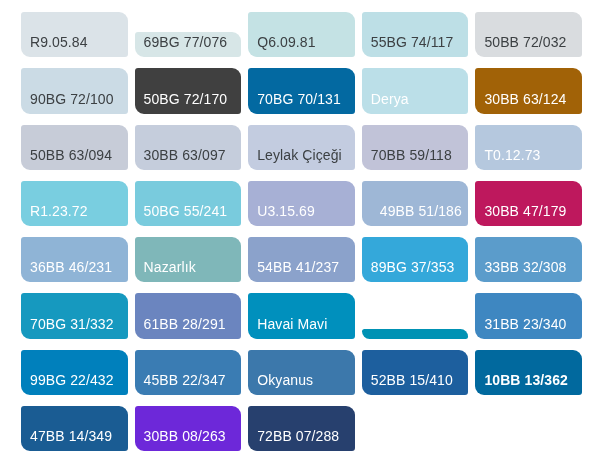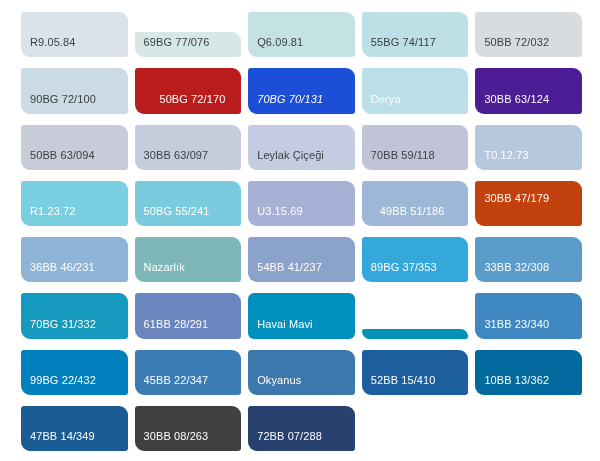--- a/index.html
+++ b/index.html
@@ -35,21 +35,21 @@
     display: flex;
     align-items: flex-end;
     overflow: hidden;
   }
 
   .swatch-label {
     display: block;
     width: 100%;
     box-sizing: border-box;
     padding: 0 0 9px 9px;
-    font-size: 11px;
+    font-size: 14px;
     line-height: 11px;
     letter-spacing: 0.1px;
     white-space: nowrap;
     font-family: "Liberation Sans", sans-serif;
   }
 
   .label-dark  { color: #3c4043; }
   .label-light { color: #ffffff; }
 </style>
 </head>
@@ -67,30 +67,30 @@
     </div>
     <div class="swatch" style="background: rgb(189, 223, 230);">
       <span class="swatch-label label-dark">55BG 74/117</span>
     </div>
     <div class="swatch" style="background: rgb(217, 220, 223);">
       <span class="swatch-label label-dark">50BB 72/032</span>
     </div>
     <div class="swatch" style="background: rgb(203, 219, 229);">
       <span class="swatch-label label-dark">90BG 72/100</span>
     </div>
-    <div class="swatch" style="background: #b91c1c; text-align: center;">
+    <div class="swatch" style="background: #404040;">
       <span class="swatch-label label-light">50BG 72/170</span>
     </div>
-    <div class="swatch" style="background: #1d4ed8; font-style: italic;">
+    <div class="swatch" style="background: #0369a1;">
       <span class="swatch-label label-light">70BG 70/131</span>
     </div>
     <div class="swatch" style="background: rgb(187, 223, 232);">
       <span class="swatch-label label-light">Derya</span>
     </div>
-    <div class="swatch" style="background: #4c1d95; align-items: flex-end;">
+    <div class="swatch" style="background: #a16207; align-items: flex-end;">
       <span class="swatch-label label-light">30BB 63/124</span>
     </div>
     <div class="swatch" style="background: rgb(199, 204, 216);">
       <span class="swatch-label label-dark">50BB 63/094</span>
     </div>
     <div class="swatch" style="background: rgb(197, 205, 220);">
       <span class="swatch-label label-dark">30BB 63/097</span>
     </div>
     <div class="swatch" style="background: rgb(195, 204, 224);">
       <span class="swatch-label label-dark">Leylak Çiçeği</span>
@@ -106,21 +106,21 @@
     </div>
     <div class="swatch" style="background: rgb(121, 203, 221);">
       <span class="swatch-label label-light">50BG 55/241</span>
     </div>
     <div class="swatch" style="background: rgb(167, 176, 213);">
       <span class="swatch-label label-light">U3.15.69</span>
     </div>
     <div class="swatch" style="background: rgb(158, 183, 214); padding-left: 9px;">
       <span class="swatch-label label-light">49BB 51/186</span>
     </div>
-    <div class="swatch" style="background: #c2410c; align-items: center;">
+    <div class="swatch" style="background: #be185d;">
       <span class="swatch-label label-light">30BB 47/179</span>
     </div>
     <div class="swatch" style="background: rgb(143, 180, 214);">
       <span class="swatch-label label-light">36BB 46/231</span>
     </div>
     <div class="swatch" style="background: rgb(127, 183, 185);">
       <span class="swatch-label label-light">Nazarlık</span>
     </div>
     <div class="swatch" style="background: rgb(139, 162, 203);">
       <span class="swatch-label label-light">54BB 41/237</span>
@@ -130,46 +130,46 @@
     </div>
     <div class="swatch" style="background: rgb(91, 156, 203); align-items: flex-end;">
       <span class="swatch-label label-light">33BB 32/308</span>
     </div>
     <div class="swatch" style="background: rgb(22, 153, 191);">
       <span class="swatch-label label-light">70BG 31/332</span>
     </div>
     <div class="swatch" style="background: rgb(107, 133, 191);">
       <span class="swatch-label label-light">61BB 28/291</span>
     </div>
-    <div class="swatch" style="background: rgb(0, 144, 189); border-radius: 6px;">
+    <div class="swatch" style="background: rgb(0, 144, 189);">
       <span class="swatch-label label-light">Havai Mavi</span>
     </div>
     <div class="swatch" style="background: rgb(0, 146, 180); margin-top: 36px;">
       <span class="swatch-label label-light">70BG 24/380</span>
     </div>
     <div class="swatch" style="background: rgb(62, 135, 193);">
       <span class="swatch-label label-light">31BB 23/340</span>
     </div>
     <div class="swatch" style="background: rgb(0, 128, 188);">
       <span class="swatch-label label-light">99BG 22/432</span>
     </div>
     <div class="swatch" style="background: rgb(58, 124, 179);">
       <span class="swatch-label label-light">45BB 22/347</span>
     </div>
     <div class="swatch" style="background: rgb(60, 120, 171);">
       <span class="swatch-label label-light">Okyanus</span>
     </div>
     <div class="swatch" style="background: rgb(29, 95, 158); align-items: flex-end;">
       <span class="swatch-label label-light">52BB 15/410</span>
     </div>
-    <div class="swatch" style="background: rgb(1, 105, 158);">
+    <div class="swatch" style="background: rgb(1, 105, 158); font-weight: bold;">
       <span class="swatch-label label-light">10BB 13/362</span>
     </div>
     <div class="swatch" style="background: rgb(26, 92, 147);">
       <span class="swatch-label label-light">47BB 14/349</span>
     </div>
-    <div class="swatch" style="background: #404040;">
+    <div class="swatch" style="background: #6d28d9;">
       <span class="swatch-label label-light">30BB 08/263</span>
     </div>
     <div class="swatch" style="background: rgb(39, 64, 110);">
       <span class="swatch-label label-light">72BB 07/288</span>
     </div>
   </div>
 
 </body></html>

